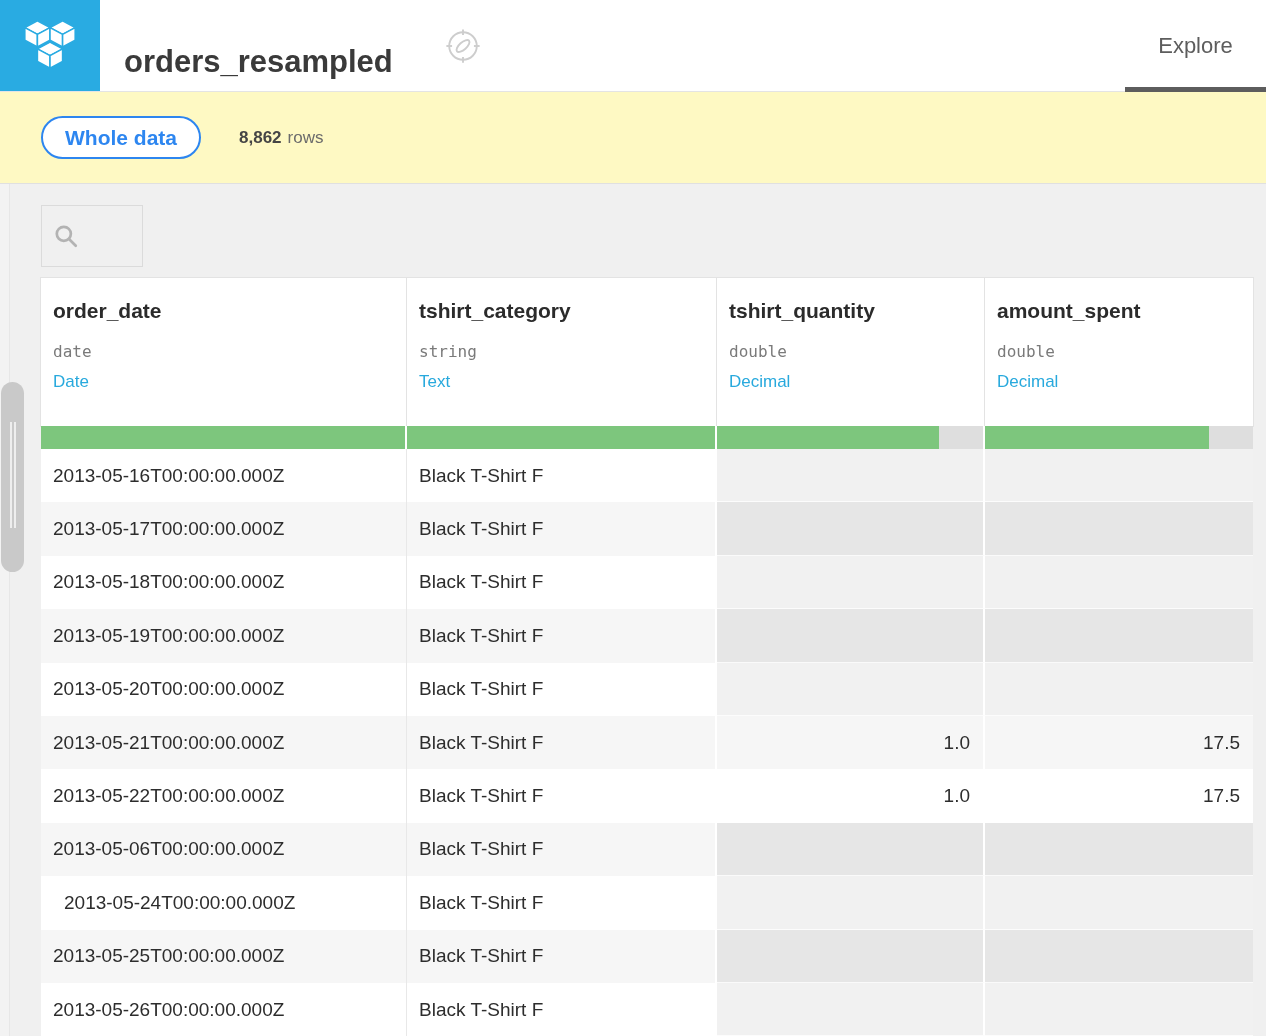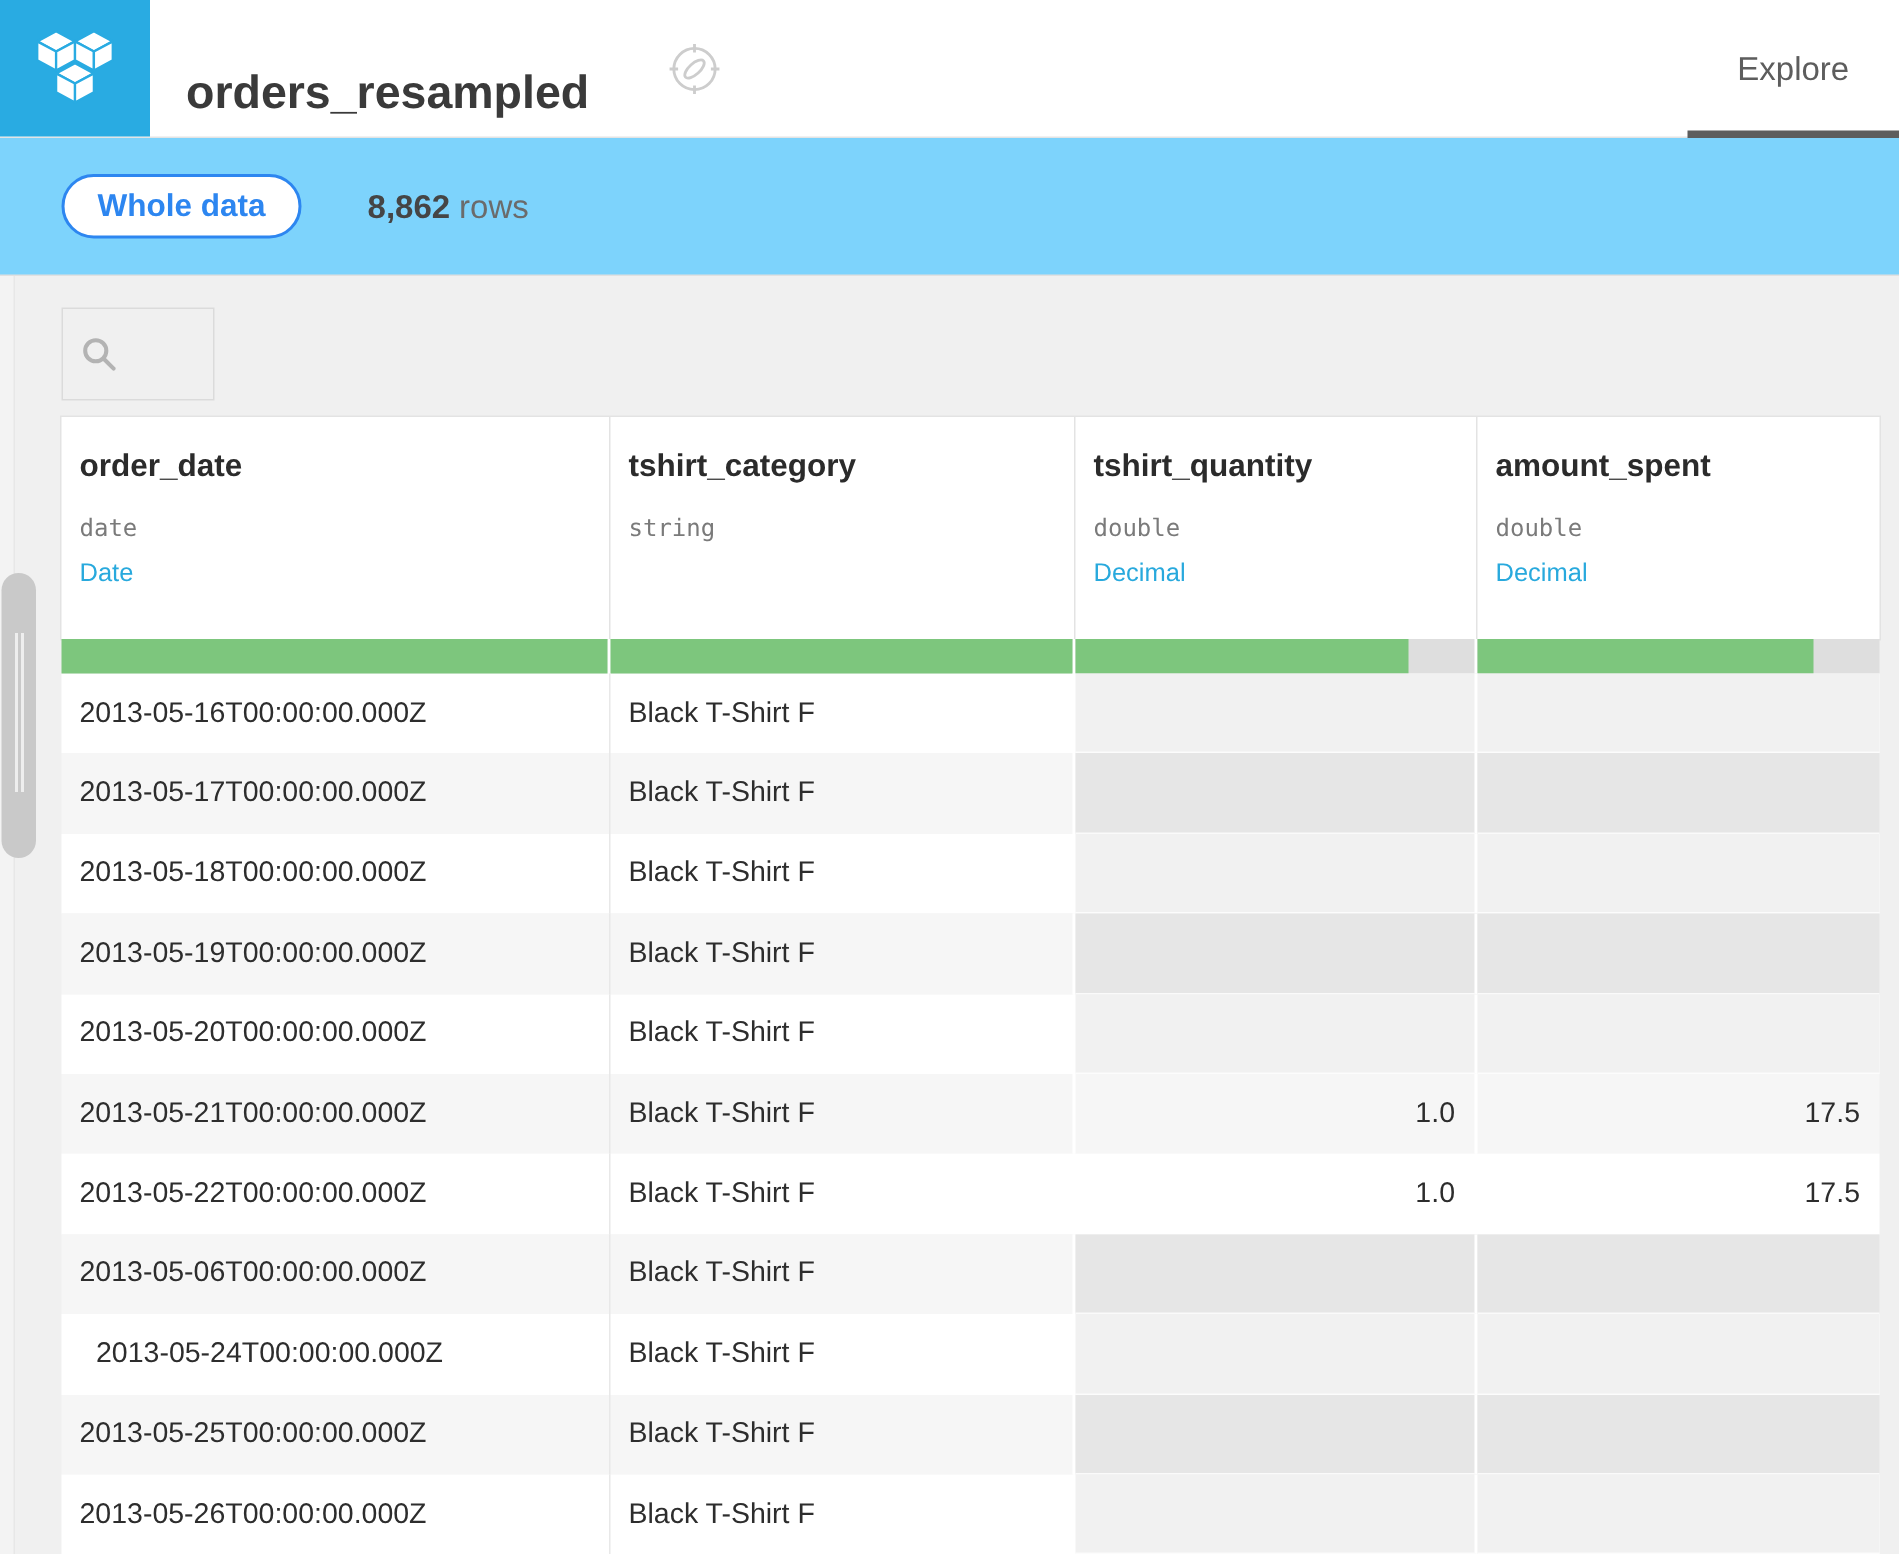--- a/index.html
+++ b/index.html
@@ -11,26 +11,26 @@
           border-bottom:1px solid #e4e4e4;box-sizing:border-box;z-index:1;}
   .dataset-icon{position:absolute;left:0;top:0;width:100px;height:91px;background:#29abe2;
           display:flex;align-items:center;justify-content:center;}
   .page-title{position:absolute;left:124px;top:44px;font-size:31px;font-weight:600;color:#3a3a3a;}
   .compass{position:absolute;left:444px;top:27px;width:38px;height:38px;}
   .tab-explore{position:absolute;right:0;top:0;width:141px;height:91px;display:flex;
           align-items:center;justify-content:center;font-size:22px;font-weight:400;color:#5d5d5d;cursor:pointer;}
   .tab-underline{position:absolute;left:1125px;top:87px;width:141px;height:5px;background:#5d5d5d;z-index:2;}
 
   
-  .subheader{position:absolute;top:92px;left:0;width:1266px;height:92px;background:#7dd3fc;
+  .subheader{position:absolute;top:92px;left:0;width:1266px;height:92px;background:#fef9c3;
           border-bottom:1px solid #e0e0e0;box-sizing:border-box;display:flex;align-items:center;
-          padding-left:41px;gap:32px;}
+          padding-left:41px;}
   .sample-pill{border:2px solid #2d86f0;color:#2d86f0;background:#fff;font-weight:700;font-size:21px;
           border-radius:26px;padding:8px 22px;cursor:pointer;font-family:inherit;line-height:1.1;}
-  .rowcount{margin-left:12px;font-size:22px;color:#6b6b6b;}
+  .rowcount{margin-left:38px;font-size:17px;color:#6b6b6b;}
   .rowcount b{color:#454545;font-weight:700;margin-right:6px;}
 
   
   .left-strip{position:absolute;left:0;top:184px;bottom:0;width:9px;background:#f3f3f3;
           border-right:1px solid #e7e7e7;}
   .panel-handle{position:absolute;left:1px;top:382px;width:23px;height:190px;background:#c9c9c9;
           border-radius:12px;z-index:3;cursor:pointer;}
   .panel-handle .grip{position:absolute;top:40px;height:106px;width:2px;background:#eeeeee;}
   .panel-handle .grip.g1{left:9px;} .panel-handle .grip.g2{left:13px;}
 
@@ -133,20 +133,21 @@
   <div class="table">
     <div class="thead">
         <div class="th" style="width: 366px;">
           <div class="th-name">order_date</div>
           <div class="th-storage">date</div>
           <div class="th-meaning">Date</div>
         </div>
         <div class="th" style="width: 310px;">
           <div class="th-name">tshirt_category</div>
           <div class="th-storage">string</div>
+          <div class="th-meaning">Text</div>
         </div>
         <div class="th" style="width: 268px;">
           <div class="th-name">tshirt_quantity</div>
           <div class="th-storage">double</div>
           <div class="th-meaning">Decimal</div>
         </div>
         <div class="th" style="width: 268px;">
           <div class="th-name">amount_spent</div>
           <div class="th-storage">double</div>
           <div class="th-meaning">Decimal</div>

